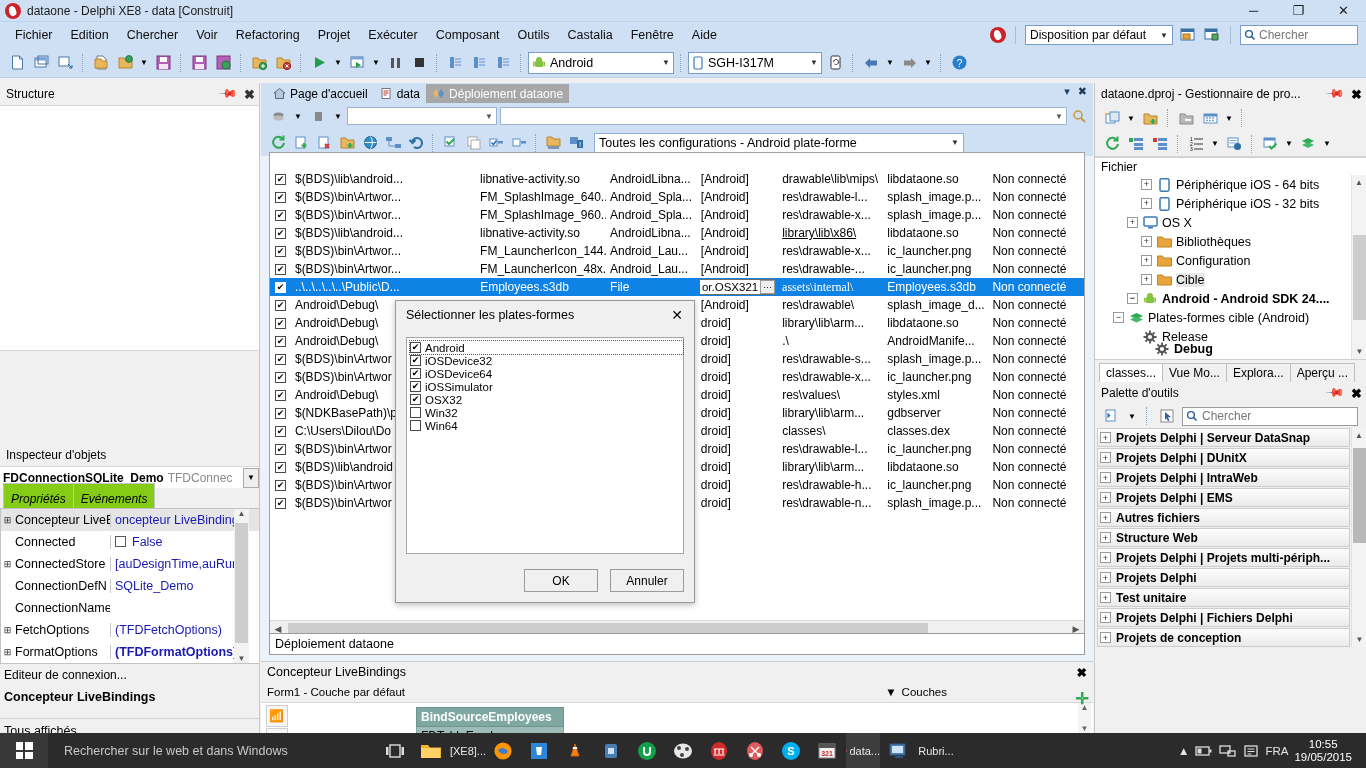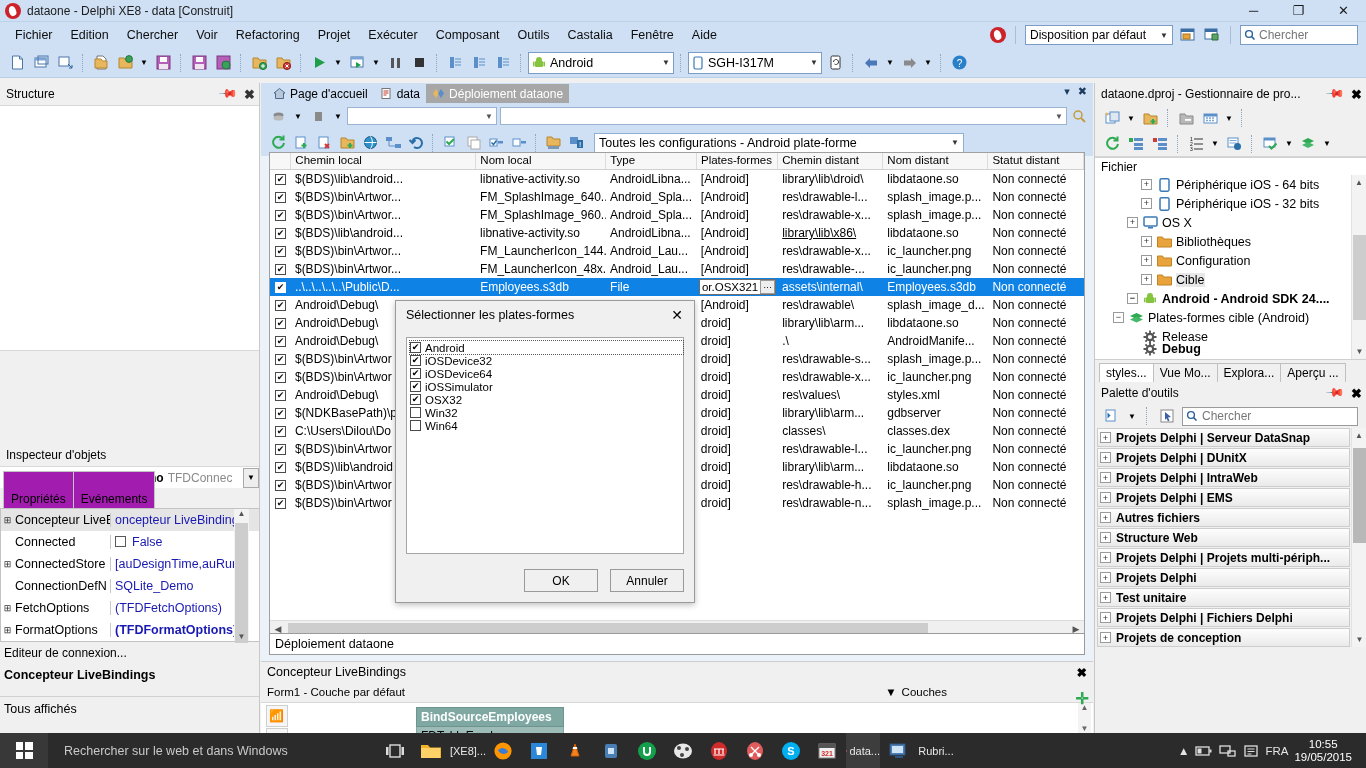--- a/index.html
+++ b/index.html
@@ -86,21 +86,21 @@
   .oi-title{height:22px;display:flex;align-items:center;padding-left:6px;font-size:12px;background:#f0f0f0;}
   .oi-obj{
     height:22px;display:flex;align-items:center;background:#fff;border-top:1px solid #d9d9d9;
     font-size:12px; padding-left:3px;
   }
   .oi-obj b{font-weight:bold;}
   .oi-obj .dim{color:#8a8a8a;margin-left:4px;overflow:hidden;white-space:nowrap;}
   .oi-obj .dd{margin-left:auto;width:16px;height:20px;border:1px solid #aaa;background:#eee;
     display:flex;align-items:center;justify-content:center;font-size:8px;}
   .oi-tabs{height:20px;display:flex;background:#f0f0f0;align-items:flex-end;font-size:12px;}
-  .oi-tab{padding:20px 7px 2px 7px;border:1px solid #c3c3c3;border-bottom:0;background:#a21caf;margin-right:-1px;}
+  .oi-tab{padding:8px 7px 2px 7px;border:1px solid #c3c3c3;border-bottom:0;background:#84cc16;margin-right:-1px;font-style:italic;}
   .oi-tab.first{margin-left:3px;}
   .oi-grid{background:#fff;border:1px solid #c3c3c3;border-right:0;}
   .oi-row{height:22px;display:flex;align-items:center;font-size:12.5px;border-bottom:0px;}
   .oi-row.sel{background:#e5e5e5;}
   .oi-exp{width:13px;text-align:center;font-size:9px;color:#333;}
   .oi-name{width:96px;overflow:hidden;white-space:nowrap;padding-left:1px;}
   .oi-val{flex:1;color:#1919b3;overflow:hidden;white-space:nowrap;border-left:1px solid #c9c9c9;padding-left:4px;}
   .oi-val.bold{font-weight:bold;}
   .oi-chk{display:inline-block;width:11px;height:11px;border:1px solid #5a5a5a;background:#fff;vertical-align:-1px;margin-right:6px;}
   .oi-scroll{position:absolute;right:10px;top:0;width:15px;bottom:0;background:#f3f3f3;}
@@ -497,20 +497,25 @@
           <span class="oi-exp">⊞</span>
           <span class="oi-name">ConnectedStore</span>
           <span class="oi-val">[auDesignTime,auRunT</span>
         </div>
         <div class="oi-row">
           <span class="oi-exp"></span>
           <span class="oi-name">ConnectionDefN</span>
           <span class="oi-val">SQLite_Demo</span>
         </div>
         <div class="oi-row">
+          <span class="oi-exp"></span>
+          <span class="oi-name">ConnectionName</span>
+          <span class="oi-val"></span>
+        </div>
+        <div class="oi-row">
           <span class="oi-exp">⊞</span>
           <span class="oi-name">FetchOptions</span>
           <span class="oi-val">(TFDFetchOptions)</span>
         </div>
         <div class="oi-row">
           <span class="oi-exp">⊞</span>
           <span class="oi-name">FormatOptions</span>
           <span class="oi-val bold">(TFDFormatOptions)</span>
         </div>
         <div class="oi-scroll">
@@ -667,40 +672,30 @@
             <text x="12" y="13" font-size="8" fill="#fff" text-anchor="middle" font-family="Liberation Sans">!</text>
           </svg>
         </div>
       <div class="conf-combo">
         <span>Toutes les configurations - Android plate-forme</span>
         <span class="combo-arrow">▼</span>
       </div>
     </div>
 
     <div class="grid-wrap">
-      <div class="grid-head">
-        <div class="gh" style="width:22px"></div>
-        <div class="gh" style="width:194px">Chemin local</div>
-        <div class="gh" style="width:136px">Nom local</div>
-        <div class="gh" style="width:95px">Type</div>
-        <div class="gh" style="width:85px">Plates-formes</div>
-        <div class="gh" style="width:110px">Chemin distant</div>
-        <div class="gh" style="width:110px">Nom distant</div>
-        <div class="gh" style="width:100px">Statut distant</div>
-      </div>
       <div class="grid-rows" id="gridrows">
           <div class="grow">
             <div class="gchk">
               <span class="cbox">✔</span>
             </div>
             <div class="gc" style="width: 194px;">$(BDS)\lib\android...</div>
             <div class="gc" style="width: 136px;">libnative-activity.so</div>
             <div class="gc" style="width: 95px;">AndroidLibna...</div>
             <div class="gc" style="width: 85px;">[Android]</div>
-            <div class="gc" style="width: 110px;">library\lib\droid\</div>
+            <div class="gc" style="width: 110px;">drawable\lib\mips\</div>
             <div class="gc" style="width: 110px;">libdataone.so</div>
             <div class="gc" style="width: 100px;">Non connecté</div>
           </div>
           <div class="grow">
             <div class="gchk">
               <span class="cbox">✔</span>
             </div>
             <div class="gc" style="width: 194px;">$(BDS)\bin\Artwor...</div>
             <div class="gc" style="width: 136px;">FM_SplashImage_640...</div>
             <div class="gc" style="width: 95px;">Android_Spla...</div>
@@ -763,21 +758,21 @@
             </div>
             <div class="gc" style="width: 194px;">..\..\..\..\..\Public\D...</div>
             <div class="gc" style="width: 136px;">Employees.s3db</div>
             <div class="gc" style="width: 95px;">File</div>
             <div class="gc" style="width: 85px; padding: 0px 2px;">
               <div class="plat-edit">
                 <span>or.OSX321</span>
                 <span class="btn3">···</span>
               </div>
             </div>
-            <div class="gc" style="width: 110px;">assets\internal\</div>
+            <div class="gc" style="width: 110px; font-family: Liberation Serif, serif;">assets\internal\</div>
             <div class="gc" style="width: 110px;">Employees.s3db</div>
             <div class="gc" style="width: 100px;">Non connecté</div>
           </div>
           <div class="grow">
             <div class="gchk">
               <span class="cbox">✔</span>
             </div>
             <div class="gc" style="width: 194px;">Android\Debug\</div>
             <div class="gc" style="width: 136px;">splash_image_def.xml</div>
             <div class="gc" style="width: 95px;">AndroidSplas...</div>
@@ -1156,38 +1151,38 @@
         <div class="tnode" style="padding-left: 32px;">
           <span class="noexp"></span>
           <span class="ico">
             <svg width="14" height="14" viewBox="0 0 14 14">
               <circle cx="7" cy="7" r="3.2" fill="none" stroke="#555" stroke-width="2.2"></circle>
               <path d="M7 0.5v2.5M7 11v2.5M0.5 7h2.5M11 7h2.5M2.4 2.4l1.8 1.8M9.8 9.8l1.8 1.8M11.6 2.4L9.8 4.2M4.2 9.8L2.4 11.6" stroke="#555" stroke-width="1.8"></path>
             </svg>
           </span>
           <span>Release</span>
         </div>
-        <div class="tnode bold" style="padding-left: 32px; margin-top: -7px;">
+        <div class="tnode bold" style="padding-left: 44px; margin-top: -7px;">
           <span class="noexp"></span>
           <span class="ico">
             <svg width="14" height="14" viewBox="0 0 14 14">
               <circle cx="7" cy="7" r="3.2" fill="none" stroke="#555" stroke-width="2.2"></circle>
               <path d="M7 0.5v2.5M7 11v2.5M0.5 7h2.5M11 7h2.5M2.4 2.4l1.8 1.8M9.8 9.8l1.8 1.8M11.6 2.4L9.8 4.2M4.2 9.8L2.4 11.6" stroke="#555" stroke-width="1.8"></path>
             </svg>
           </span>
           <span>Debug</span>
         </div>
     <div class="vscroll">
         <div class="vs-arrow">▲</div>
         <div class="vs-thumb" style="top:60px;height:85px;"></div>
         <div class="vs-arrow" style="position:absolute;bottom:0;width:15px;">▼</div>
       </div>
       </div>
     <div class="pm-tabs">
-      <div class="pm-tab active">styles...</div>
+      <div class="pm-tab active">classes...</div>
       <div class="pm-tab">Vue Mo...</div>
       <div class="pm-tab">Explora...</div>
       <div class="pm-tab">Aperçu ...</div>
     </div>
     <div class="tp-title">
       <span>Palette d'outils</span>
       <span style="margin-left:auto;display:flex;gap:8px;">
         <span class="pin-ico">📌</span>
         <span class="x-ico">✖</span>
       </span>

